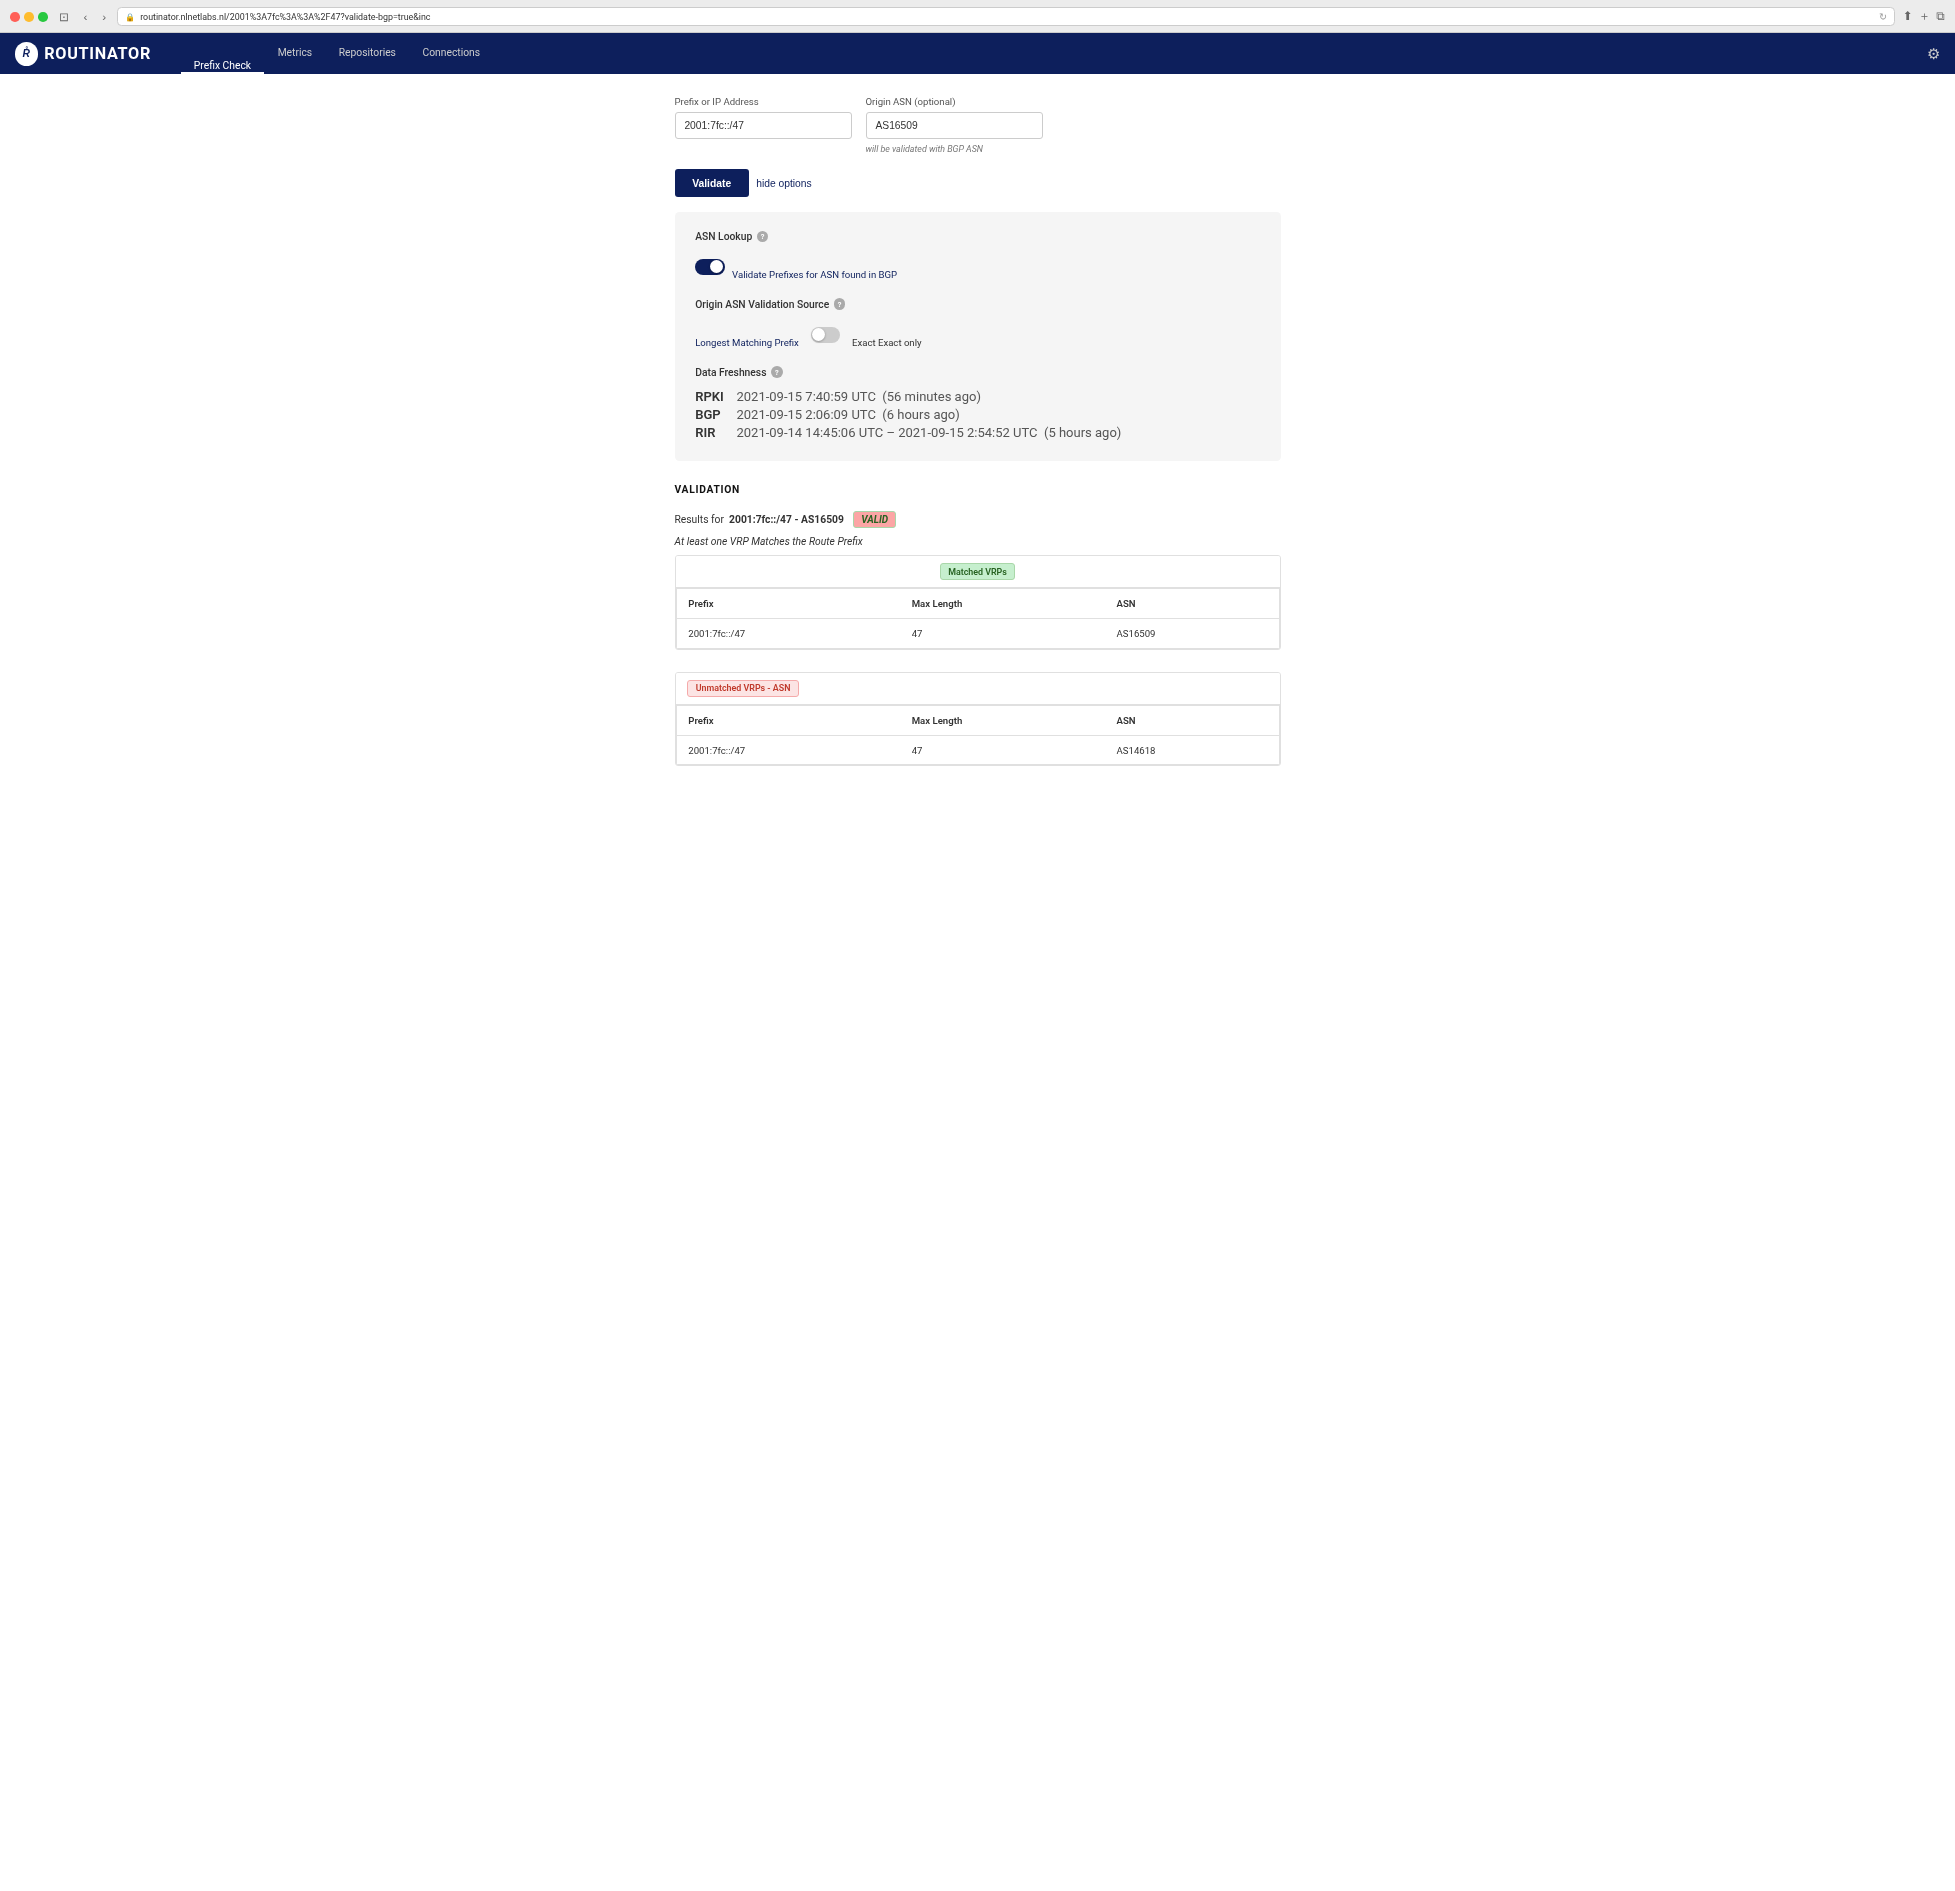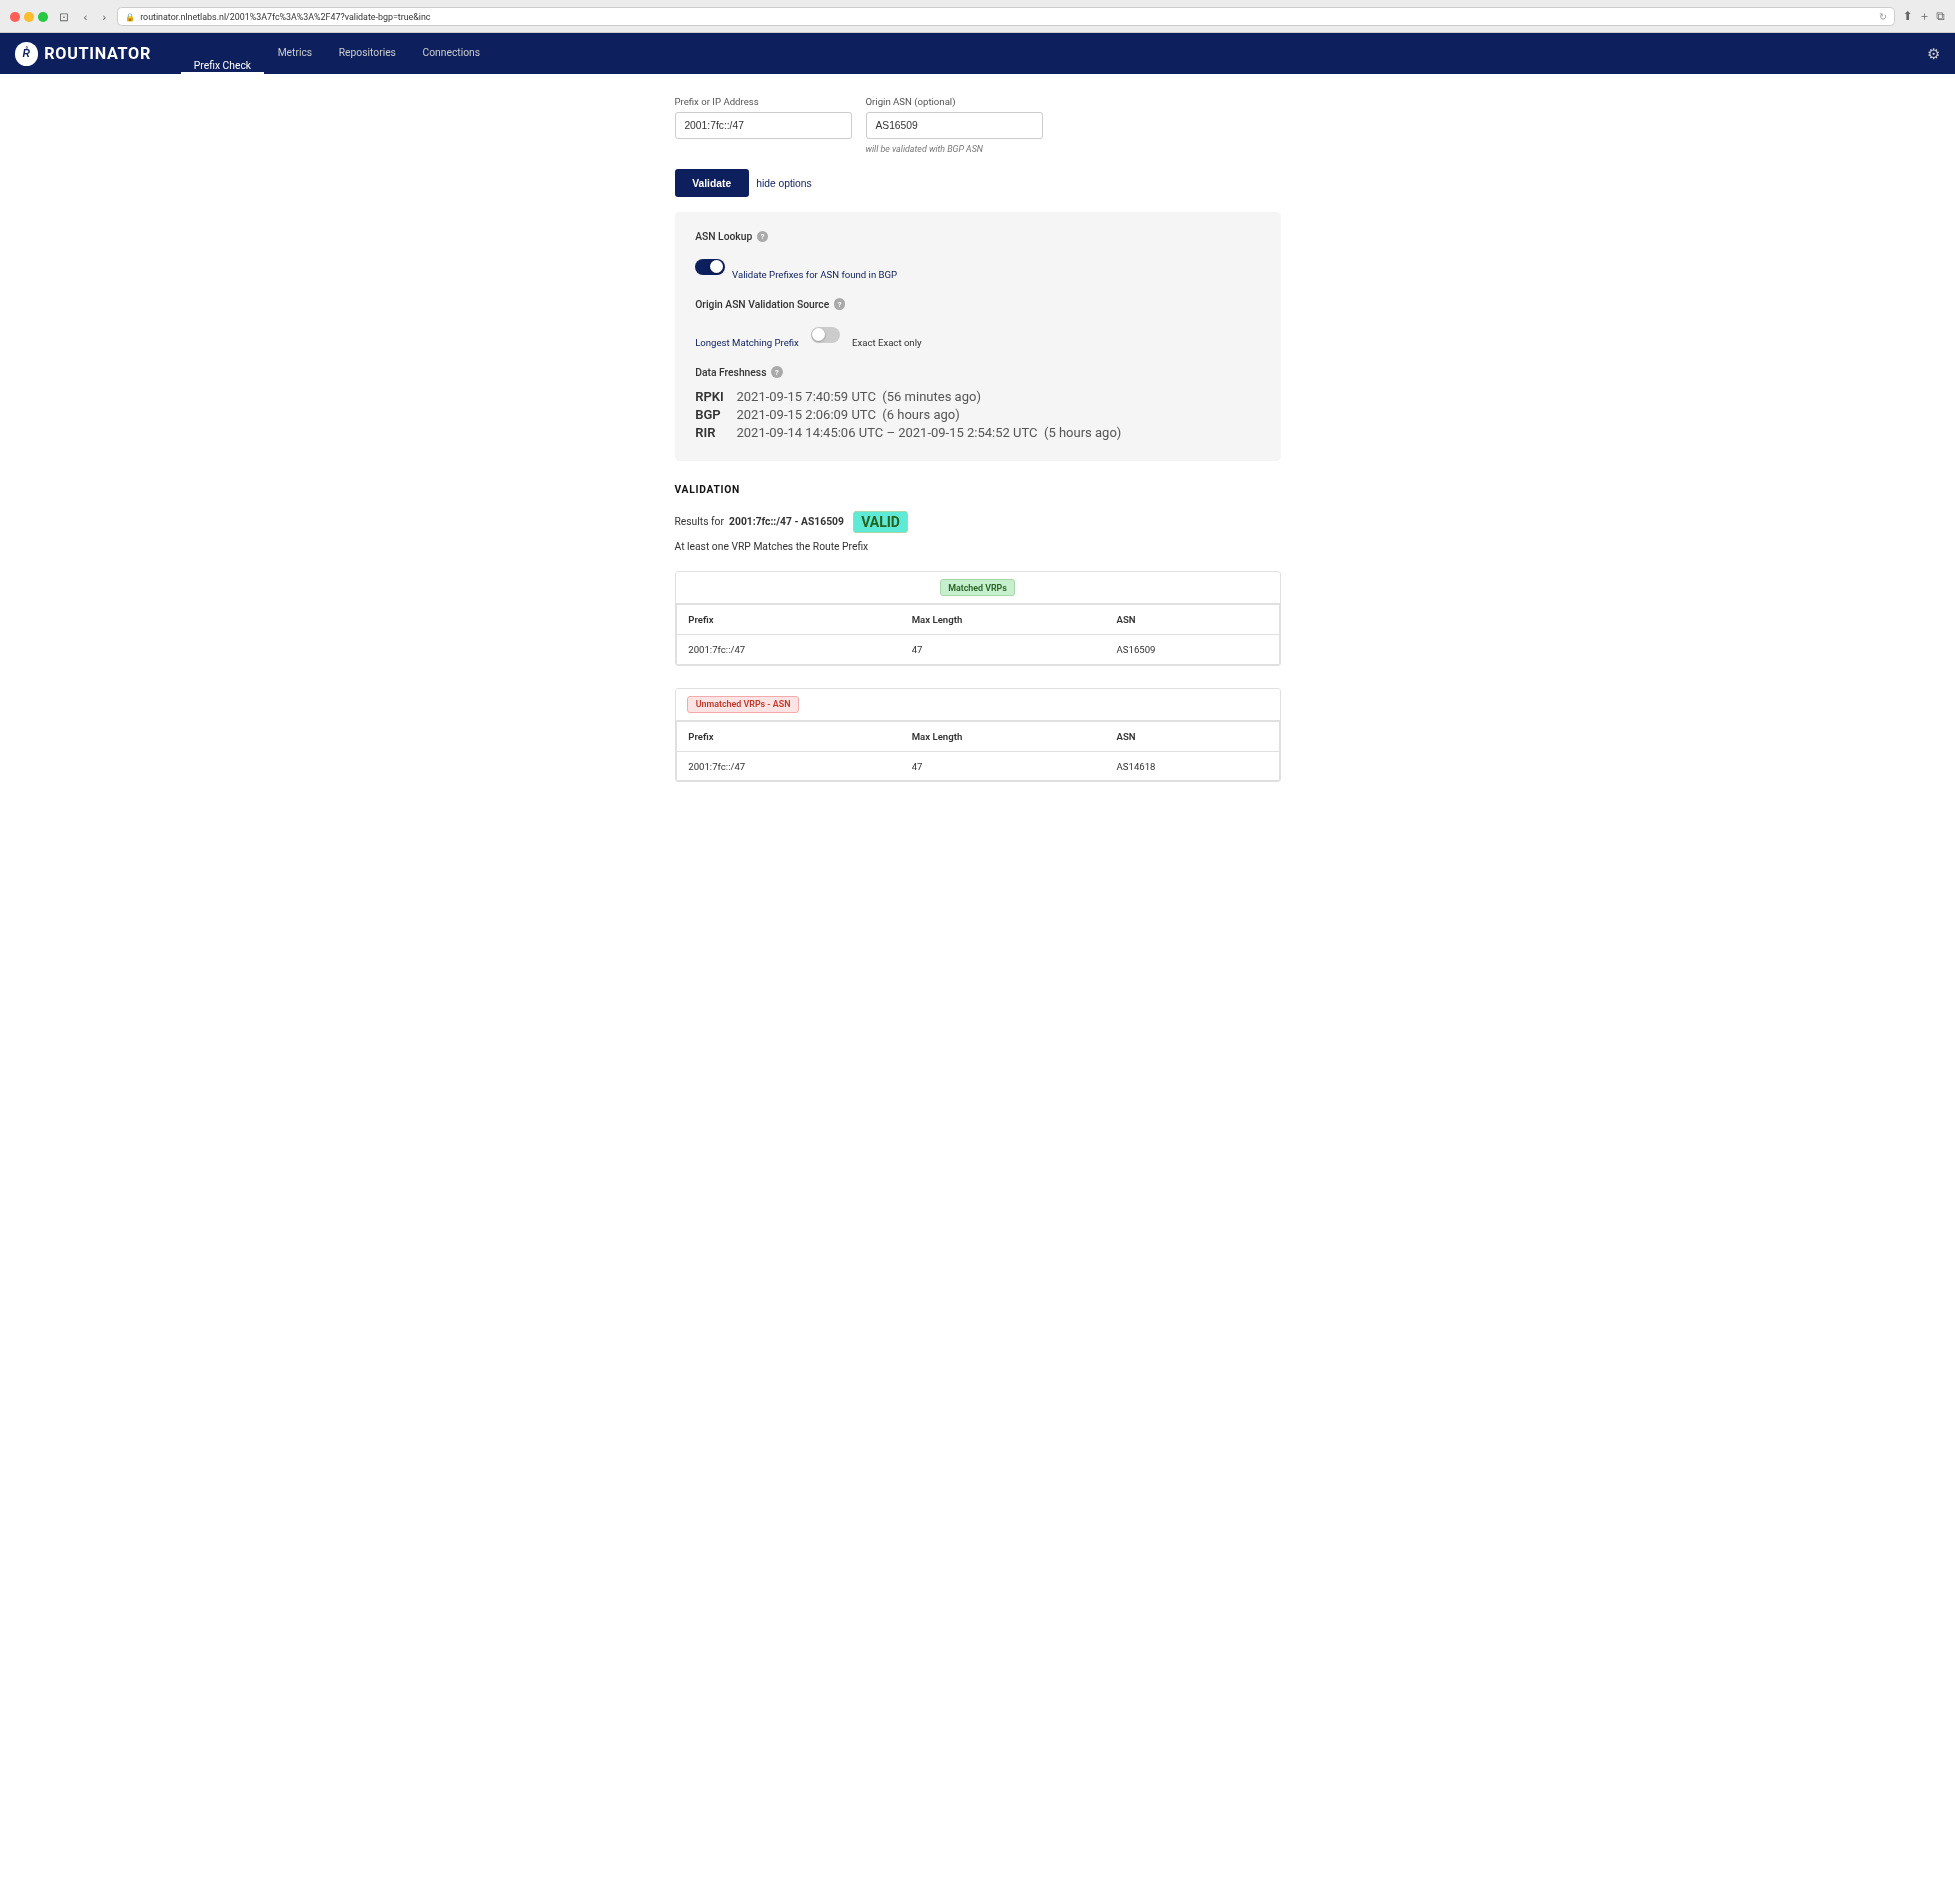--- a/index.html
+++ b/index.html
@@ -125,24 +125,24 @@
 
     
     .validation-heading {
       font-size: 10.3px; font-weight: 700; letter-spacing: 0.7px;
       color: #111; margin-bottom: 14.8px; text-transform: uppercase;
     }
     .results-row { display: flex; align-items: center; gap: 8.9px; margin-bottom: 7px; }
     .results-label { font-size: 10.3px; color: #333; }
     .results-label strong { font-weight: 700; }
     .badge-valid {
-      background: #5eead4; color: #276221; border: 0.7px solid #a9d7a9;
-      border-radius: 3px; padding: 2.2px 7.4px; font-size: 14px; font-weight: 700;
-    }
-    .result-subtitle { font-size: 10.3px; color: #333; margin-bottom: 18px; }
+      background: #fca5a5; color: #276221; border: 0.7px solid #a9d7a9;
+      border-radius: 3px; padding: 2.2px 7.4px; font-size: 10px; font-weight: 700; font-style: italic;
+    }
+    .result-subtitle { font-size: 10.3px; color: #333; font-style: italic; margin-bottom: 7px; }
 
     
     .vrp-section { margin-bottom: 22px; }
     .vrp-badge {
       display: inline-block; border-radius: 3px; padding: 2.2px 7.4px;
       font-size: 8.9px; font-weight: 600; margin-bottom: 0;
     }
     .vrp-badge.matched { background: #c6efce; color: #276221; border: 0.7px solid #a9d7a9; }
     .vrp-badge.unmatched { background: #fce4e4; color: #c0392b; border: 0.7px solid #f5aaaa; }
 

